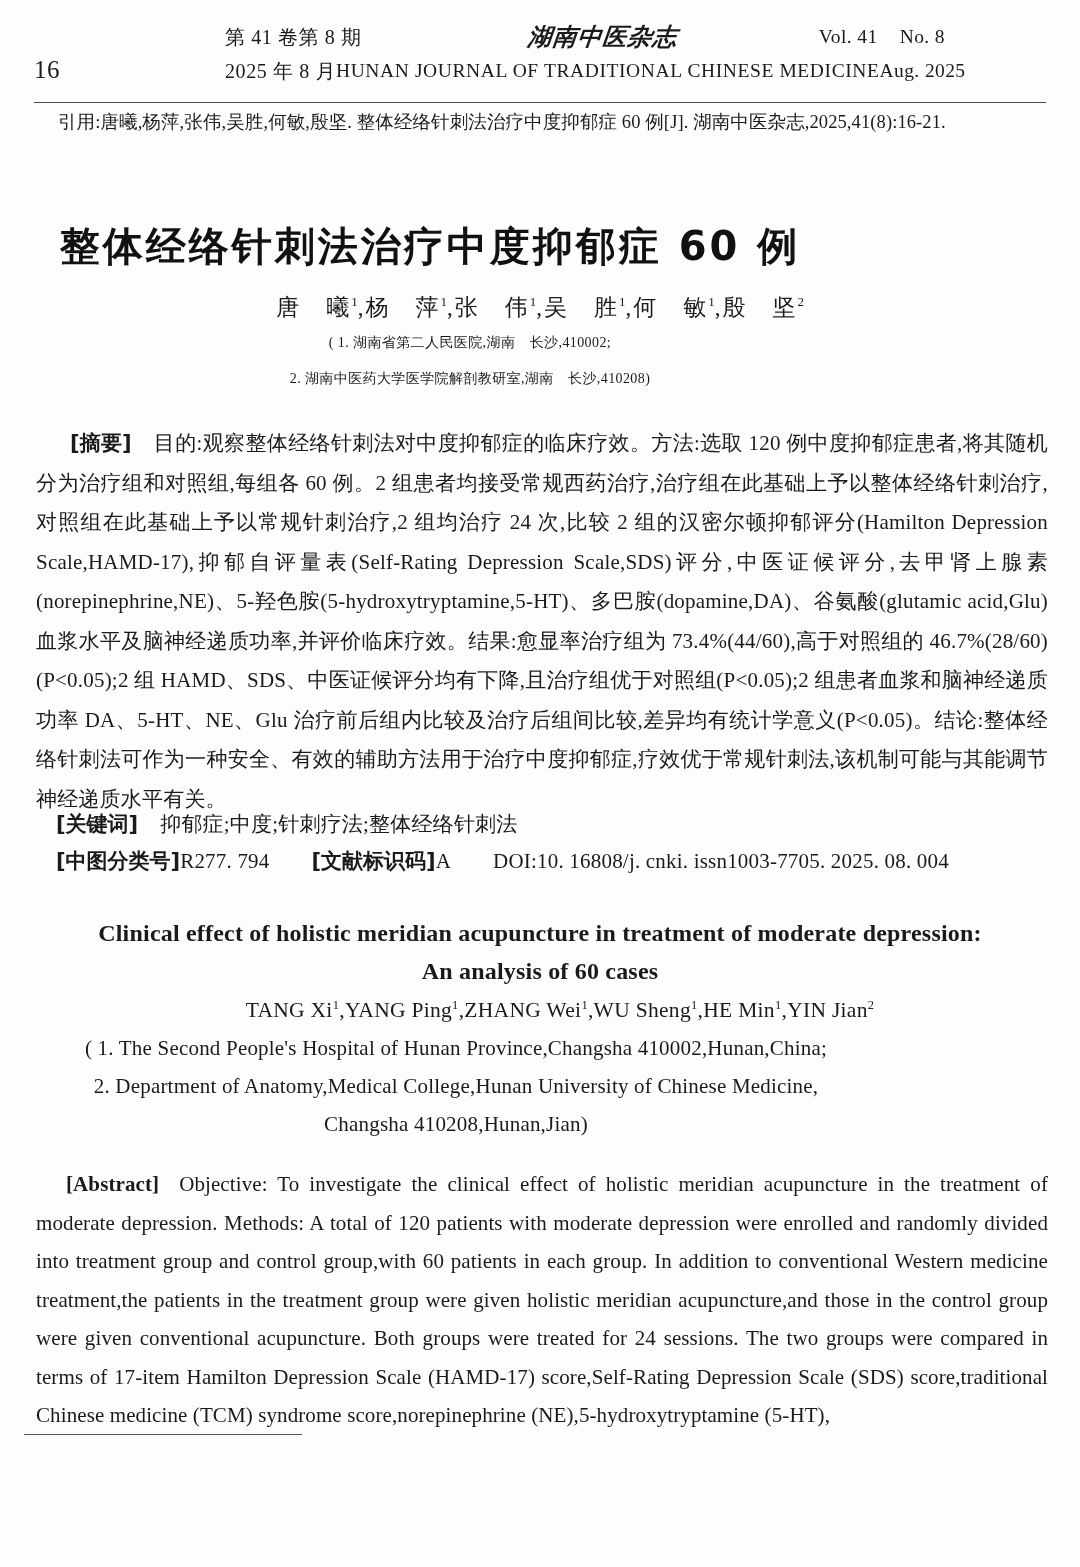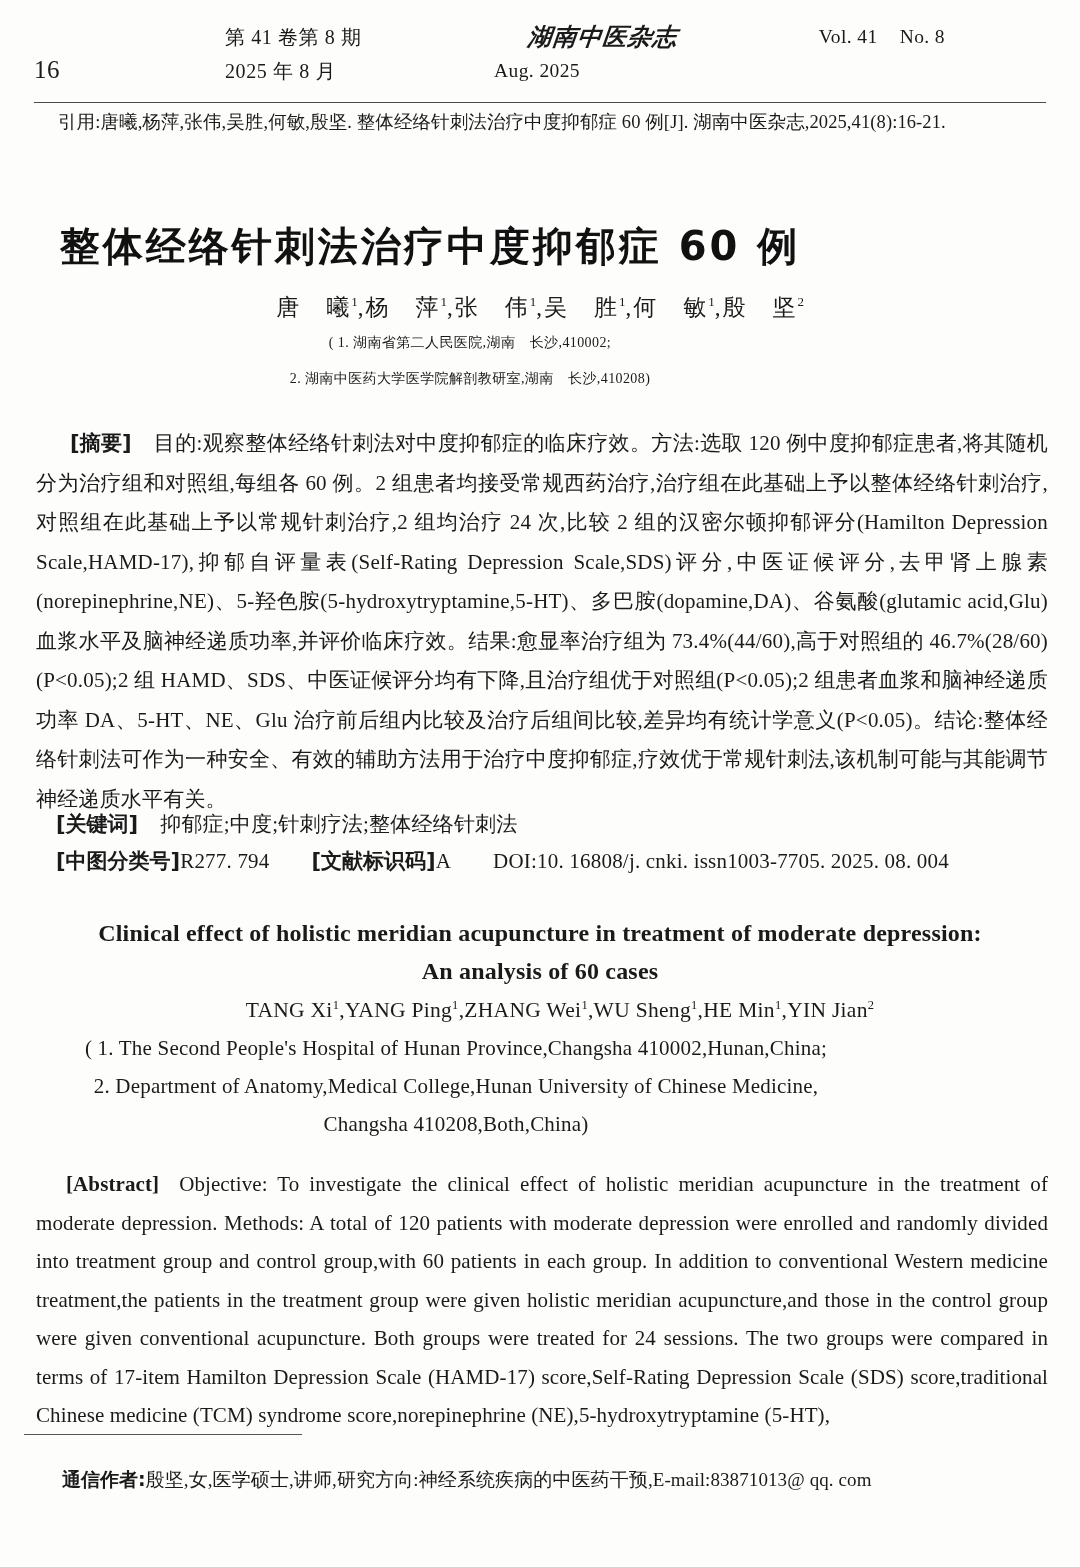--- a/index.html
+++ b/index.html
@@ -263,20 +263,21 @@
   <div class="header">
     <div class="header-pageno">16</div>
     <div class="header-grid">
       <div class="hdr-row row1">
         <div class="hdr-left">第 41 卷第 8 期</div>
         <div class="hdr-mid masthead">湖南中医杂志</div>
         <div class="hdr-right"><span class="volno"><span>Vol. 41</span><span class="no">No. 8</span></span></div>
       </div>
       <div class="hdr-row row2">
         <div class="hdr-left">2025 年 8 月</div>
+        <div class="hdr-mid enjournal">HUNAN JOURNAL OF TRADITIONAL CHINESE MEDICINE</div>
         <div class="hdr-right">Aug. 2025</div>
       </div>
     </div>
     <div class="header-rule"></div>
   </div>
 
   <div class="citation">引用:唐曦,杨萍,张伟,吴胜,何敏,殷坚. 整体经络针刺法治疗中度抑郁症 60 例[J]. 湖南中医杂志,2025,41(8):16-21.</div>
 
   <h1 class="cn-title">整体经络针刺法治疗中度抑郁症 60 例</h1>
 
@@ -289,22 +290,21 @@
   <div class="cn-keywords"><span class="lbl">[关键词]</span><span class="gap" style="display:inline-block;width:22px"></span><span>抑郁症;中度;针刺疗法;整体经络针刺法</span></div>
 
   <div class="cn-clc"><span class="lbl">[中图分类号]</span><span>R277. 794</span><span class="sp-wide"></span><span class="lbl">[文献标识码]</span><span>A</span><span class="sp-wide"></span><span>DOI:10. 16808/j. cnki. issn1003-7705. 2025. 08. 004</span></div>
 
   <div class="en-title l1">Clinical effect of holistic meridian acupuncture in treatment of moderate depression:</div>
   <div class="en-title l2">An analysis of 60 cases</div>
 
   <div class="en-authors">TANG Xi<sup>1</sup>,YANG Ping<sup>1</sup>,ZHANG Wei<sup>1</sup>,WU Sheng<sup>1</sup>,HE Min<sup>1</sup>,YIN Jian<sup>2</sup></div>
   <div class="en-affil b1">( 1. The Second People's Hospital of Hunan Province,Changsha 410002,Hunan,China;</div>
   <div class="en-affil b2">2. Department of Anatomy,Medical College,Hunan University of Chinese Medicine,</div>
-  <div class="en-affil b3">Changsha 410208,Both,China)</div>
+  <div class="en-affil b3">Changsha 410208,Hunan,Jian)</div>
 
   <div class="en-abs"><span style="font-weight:bold">[Abstract]</span><span class="gap"></span><span>Objective: To investigate the clinical effect of holistic meridian acupuncture in the treatment of moderate depression. Methods: A total of 120 patients with moderate depression were enrolled and randomly divided into treatment group and control group,with 60 patients in each group. In addition to conventional Western medicine treatment,the patients in the treatment group were given holistic meridian acupuncture,and those in the control group were given conventional acupuncture. Both groups were treated for 24 sessions. The two groups were compared in terms of 17-item Hamilton Depression Scale (HAMD-17) score,Self-Rating Depression Scale (SDS) score,traditional Chinese medicine (TCM) syndrome score,norepinephrine (NE),5-hydroxytryptamine (5-HT),</span></div>
 
   <div class="foot-rule"></div>
   <div class="footnotes">
-    <div class="fn"><span class="lbl">通信作者:</span><span>殷坚,女,医学硕士,讲师,研究方向:神经系统疾病的中医药干预,E-mail:83871013@ qq. com</span></div>
   </div>
 
 </div>
 
 </body></html>

